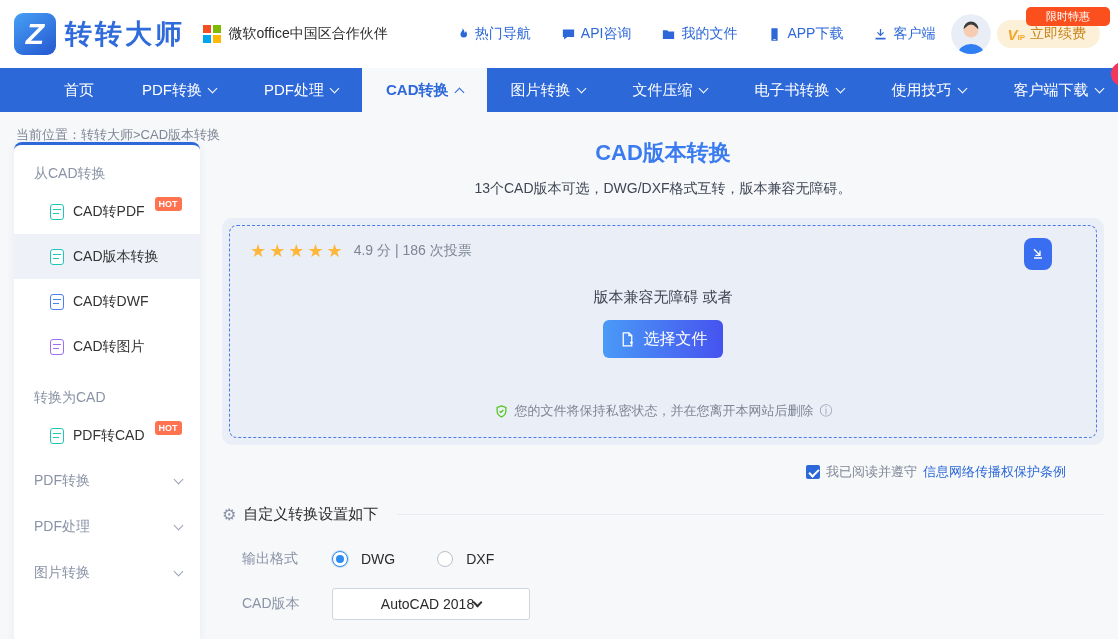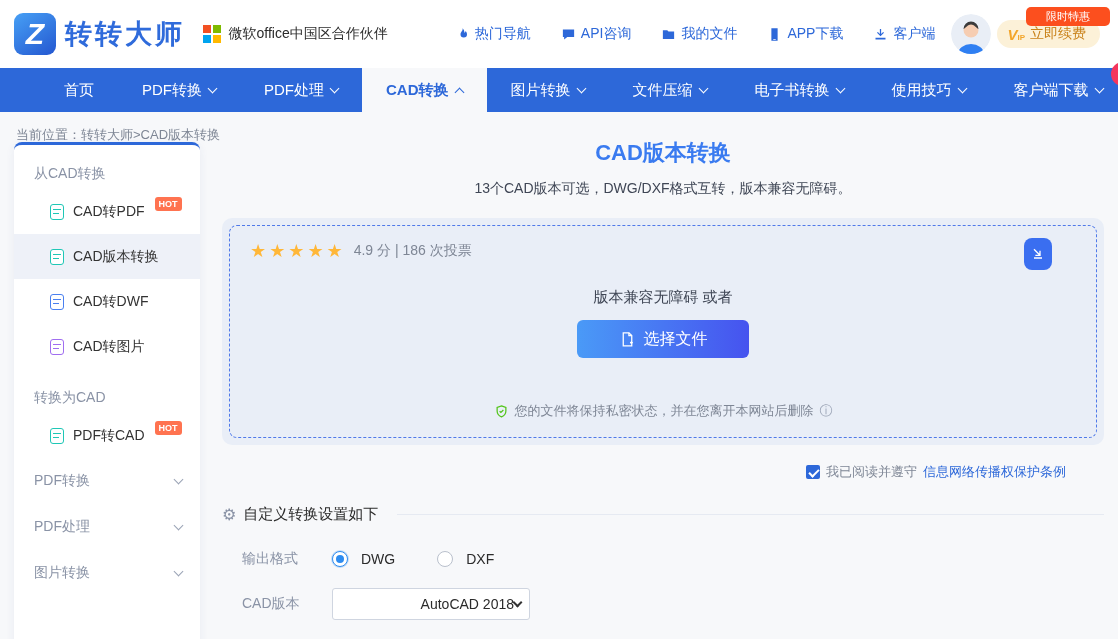--- a/index.html
+++ b/index.html
@@ -68,21 +68,21 @@
 
   .upload-outer { margin-top:20px; height:227px; background:#e9eef7; border-radius:10px; padding:7px; }
   .upload-inner { height:100%; border:1px dashed #4f79e9; border-radius:8px; position:relative; }
   .rating { position:absolute; top:14px; left:20px; display:flex; align-items:center; gap:8px; }
   .stars { color:#ffb739; font-size:18px; letter-spacing:3px; cursor:pointer; }
   .rating-text { color:#7e8695; font-size:14px; }
   .corner-btn { position:absolute; top:12px; right:44px; width:28px; height:32px; background:#3a6ef0; border-radius:8px;
     display:flex; align-items:center; justify-content:center; cursor:pointer; }
   .corner-btn svg { width:16px; height:16px; stroke:#fff; stroke-width:2; fill:none; }
   .drop-hint { position:absolute; top:62px; width:100%; text-align:center; color:#3f4655; font-size:15px; }
-  .choose-btn { position:absolute; top:94px; left:50%; transform:translateX(-50%); width:172px; height:38px;
+  .choose-btn { position:absolute; top:94px; left:50%; transform:translateX(-50%); width:120px; height:38px;
     background:linear-gradient(90deg,#4a9af7,#4653ef); border-radius:6px; border:none; color:#fff; font-size:16px;
     display:flex; align-items:center; justify-content:center; gap:8px; cursor:pointer;
     font-family:"Liberation Sans","DejaVu Sans",sans-serif; }
   .choose-btn svg { width:17px; height:17px; stroke:#fff; stroke-width:1.8; fill:none; }
   .privacy { position:absolute; top:176px; width:100%; display:flex; align-items:center; justify-content:center; gap:6px;
     color:#7e8695; font-size:13px; }
   .privacy svg { width:15px; height:15px; stroke:#52c41a; stroke-width:2; fill:none; }
   .info-glyph { color:#9aa3b5; font-size:13px; cursor:pointer; }
 
   .agreement { margin-top:18px; text-align:right; padding-right:38px; font-size:13px; color:#7e8695;
@@ -97,21 +97,21 @@
   .settings-line { flex:1; height:1px; background:#e6eaf2; margin-left:12px; }
 
   .form-row { display:flex; align-items:center; margin-top:26px; padding-left:20px; }
   .form-label { width:62px; font-size:14px; color:#8a93a6; margin-right:28px; }
   .radio-opt { display:flex; align-items:center; gap:13px; font-size:14px; color:#2b2b2b; cursor:pointer; }
   .radio-opt + .radio-opt { margin-left:42px; }
   .radio { width:16px; height:16px; border-radius:50%; border:1px solid #b9c0cc; background:#fff; position:relative; flex:0 0 auto; }
   .radio.selected { border-color:#2d8cf0; box-shadow:0 0 0 1px rgba(45,140,240,.25); }
   .radio.selected::after { content:""; position:absolute; inset:3px; border-radius:50%; background:#2d8cf0; }
   .select-box { width:198px; height:32px; background:#fff; border:1px solid #cfd5e0; border-radius:3px;
-    display:flex; align-items:center; justify-content:flex-end; padding:0 8px; font-size:14px; color:#2b2b2b; cursor:pointer; }
+    display:flex; align-items:center; justify-content:center; padding:0 24px; font-size:14px; color:#2b2b2b; cursor:pointer; }
   .sel-chev { width:7px; height:7px; border-right:2px solid #333; border-bottom:2px solid #333; transform:rotate(45deg); margin-top:-3px; }
 </style>
 </head>
 <body>
 
 <div class="header">
   <div class="logo">
     <div class="logo-badge">Z</div>
     <div class="logo-text">转转大师</div>
   </div>

